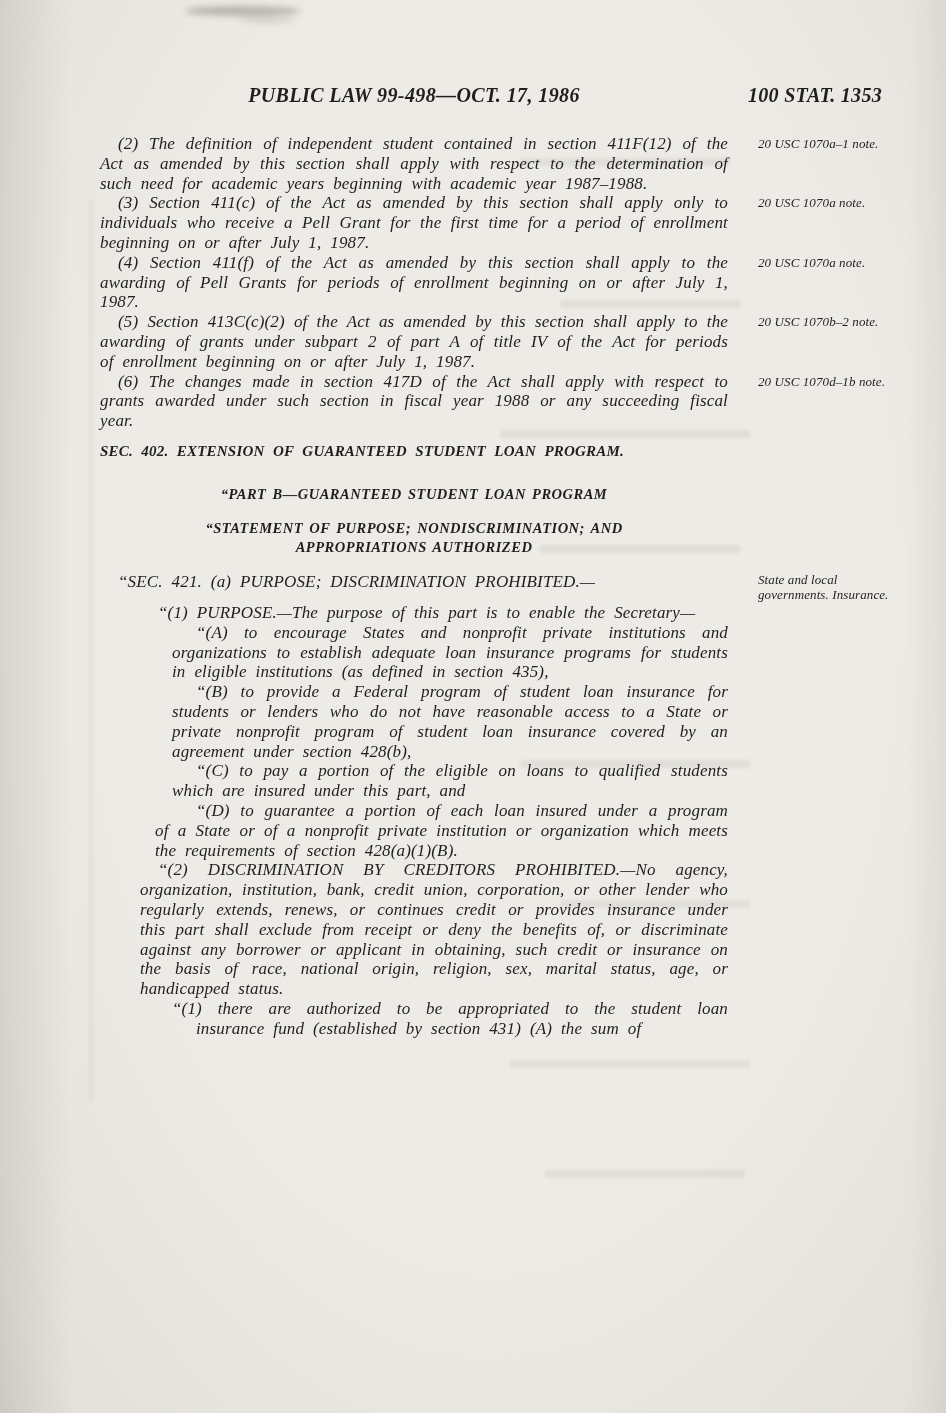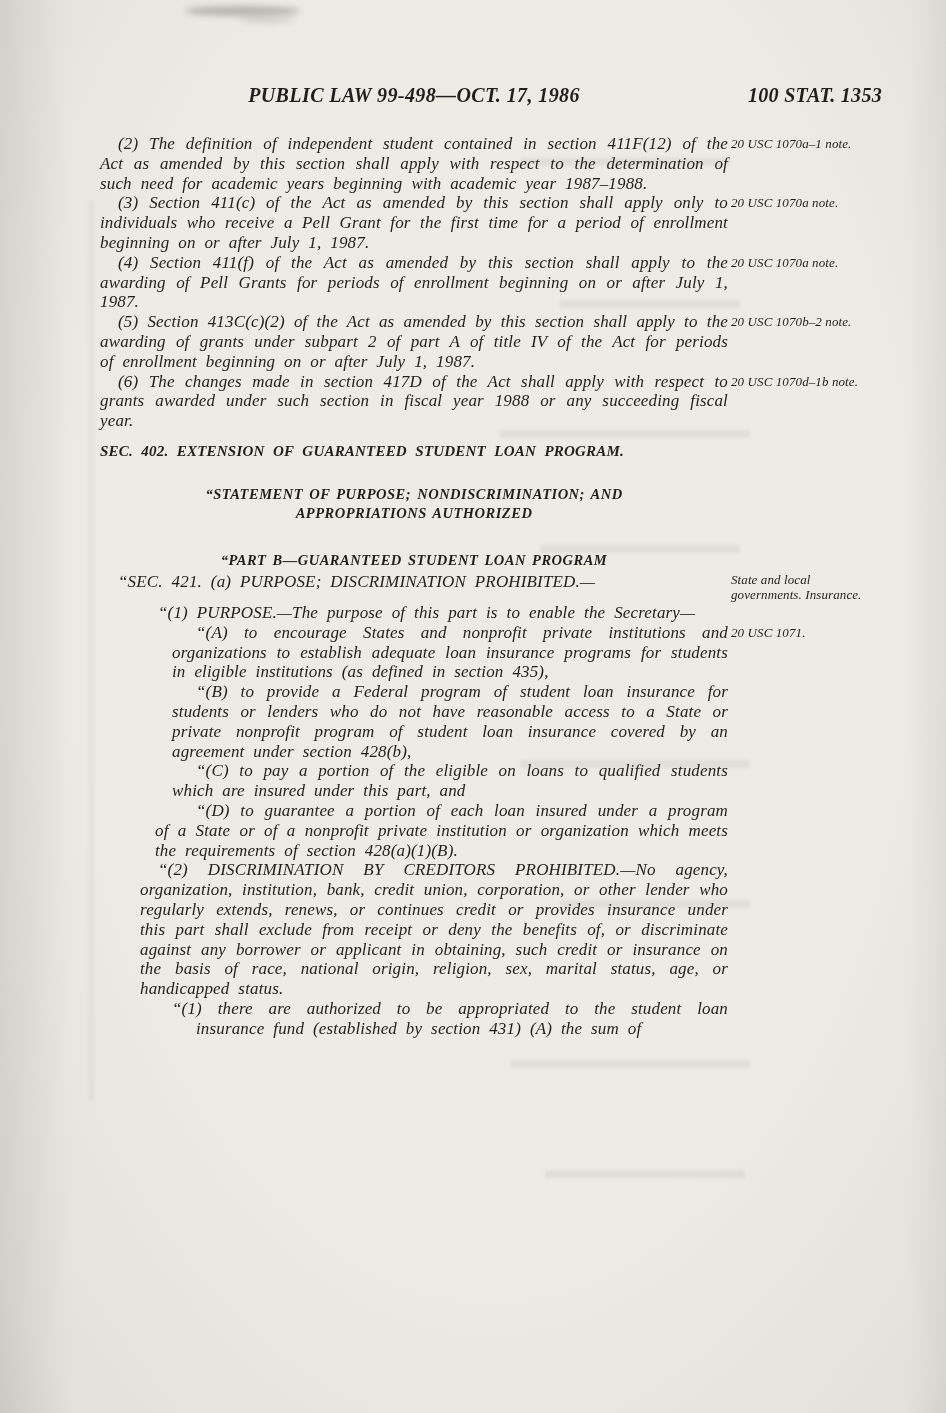--- a/index.html
+++ b/index.html
@@ -19,21 +19,21 @@
     background:linear-gradient(to left, rgba(118,115,108,.10), rgba(118,115,108,0)); }
   .smudge { background:rgba(104,101,95,.40); filter:blur(3px); border-radius:50%; }
   .bleed { background:rgba(92,90,82,.085); filter:blur(1.5px); border-radius:2px; }
 
   .content { position:absolute; left:100px; top:84px; width:782px; }
 
   .header-row { display:grid; grid-template-columns:628px 154px; align-items:baseline; margin-bottom:27px; }
   .law-title { text-align:center; font-weight:bold; font-size:20px; letter-spacing:.4px; }
   .stat-number { text-align:right; font-weight:bold; font-size:20px; letter-spacing:.3px; }
 
-  .row { display:grid; grid-template-columns:628px 140px; column-gap:3px; }
+  .row { display:grid; grid-template-columns:628px 140px; column-gap:30px; }
   .main {
     font-size:17px; line-height:19.8px; text-align:justify;
     word-spacing:4.5px; letter-spacing:.15px;
   }
   .note { font-size:13px; line-height:15.5px; padding-top:2px; letter-spacing:.1px; }
 
   .p0  { text-indent:18px; }
   .p1  { padding-left:40px; text-indent:18px; }
   .p2i { padding-left:72px; text-indent:24px; }
   .p2d { padding-left:55px; text-indent:41px; }
@@ -98,42 +98,41 @@
       <div class="note">20 USC 1070d–1b note.</div>
     </div>
 
     <div class="row">
       <h2 class="main sec-heading">SEC. 402. EXTENSION OF GUARANTEED STUDENT LOAN PROGRAM.</h2>
       <div class="note"></div>
     </div>
 
 
     <div class="row">
-      <h3 class="main center-heading statement">“STATEMENT OF PURPOSE; NONDISCRIMINATION; AND APPROPRIATIONS AUTHORIZED</h3>
+      <h3 class="main center-heading partb">“PART B—GUARANTEED STUDENT LOAN PROGRAM</h3>
       <div class="note"></div>
     </div>
 
     <div class="row">
-      <h3 class="main center-heading partb">“PART B—GUARANTEED STUDENT LOAN PROGRAM</h3>
+      <h3 class="main center-heading statement">“STATEMENT OF PURPOSE; NONDISCRIMINATION; AND APPROPRIATIONS AUTHORIZED</h3>
       <div class="note"></div>
     </div>
 
     <div class="row">
       <p class="main p0 sec421">“SEC. 421. (a) PURPOSE; DISCRIMINATION PROHIBITED.—</p>
       <div class="note">State and local governments. Insurance.</div>
     </div>
 
     <div class="row">
       <p class="main p1">“(1) PURPOSE.—The purpose of this part is to enable the Secretary—</p>
       <div class="note"></div>
     </div>
 
     <div class="row">
       <p class="main p2i">“(A) to encourage States and nonprofit private institutions and organizations to establish adequate loan insurance programs for students in eligible institutions (as defined in section 435),</p>
-      <div class="note">20 USC 1071.</div>
     </div>
 
     <div class="row">
       <p class="main p2i">“(B) to provide a Federal program of student loan insurance for students or lenders who do not have reasonable access to a State or private nonprofit program of student loan insurance covered by an agreement under section 428(b),</p>
       <div class="note"></div>
     </div>
 
     <div class="row">
       <p class="main p2i">“(C) to pay a portion of the eligible on loans to qualified students which are insured under this part, and</p>
       <div class="note"></div>

